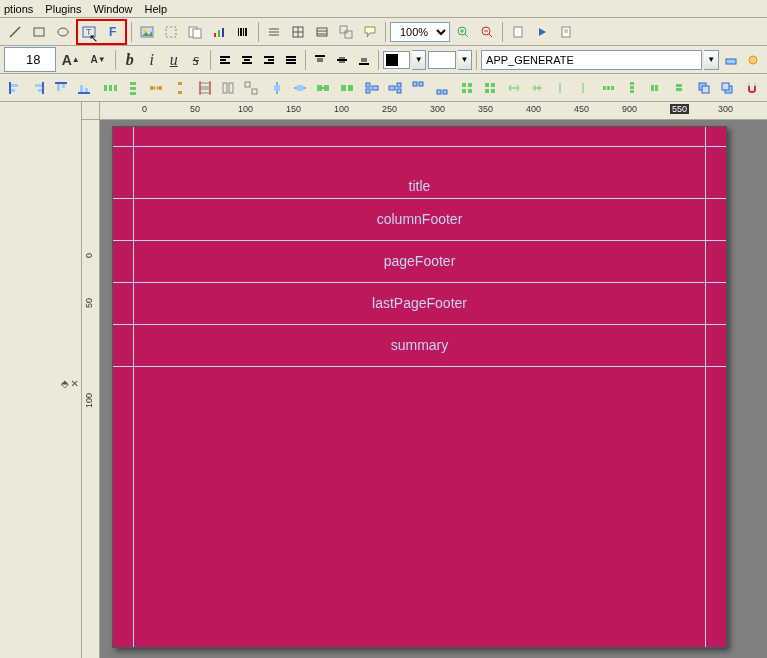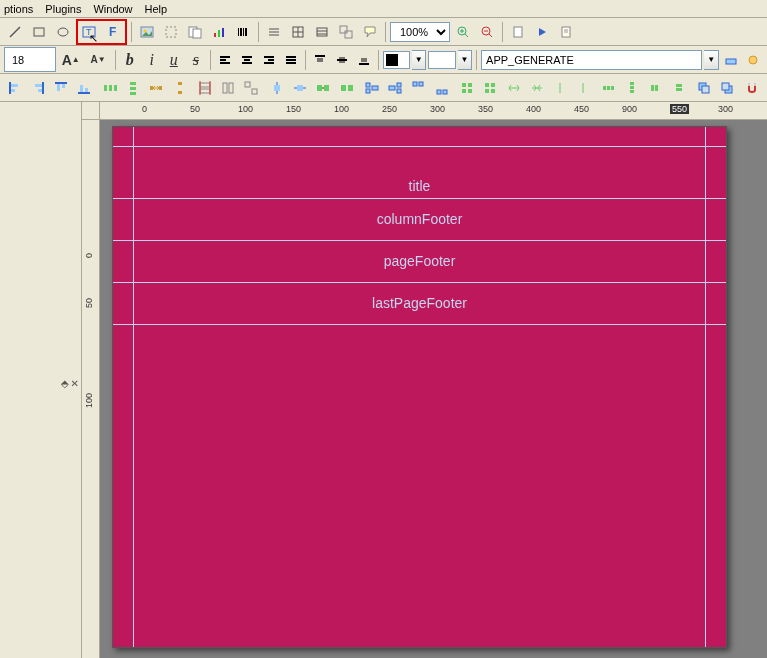--- a/index.html
+++ b/index.html
@@ -55,22 +55,22 @@
 .highlight-box {
   border: 2px solid #e00000;
   padding: 0;
 }
 
 .fontsize-input {
   width: 52px;
   height: 25px;
   border: 1px solid #7f9db9;
   background: white;
-  padding-left: 7px;
-  font-size: 11px;
+  padding-left: 21px;
+  font-size: 13px;
 }
 
 .zoom-select, .combo {
   height: 20px;
   border: 1px solid #7f9db9;
   background: white;
   font-size: 11px;
   text-align: center;
 }
 .zoom-select { width: 60px; }
@@ -760,16 +760,19 @@
       </div>
 
       <div class="band" style="height:42px">
         <span class="band-label" style="top:12px">pageFooter</span>
       </div>
 
       <div class="band" style="height:42px">
         <span class="band-label" style="top:12px">lastPageFooter</span>
       </div>
 
+      <div class="band" style="height:42px">
+        <span class="band-label" style="top:12px">summary</span>
+      </div>
 
     </div>
   </div>
 </div>
 
 </body></html>

